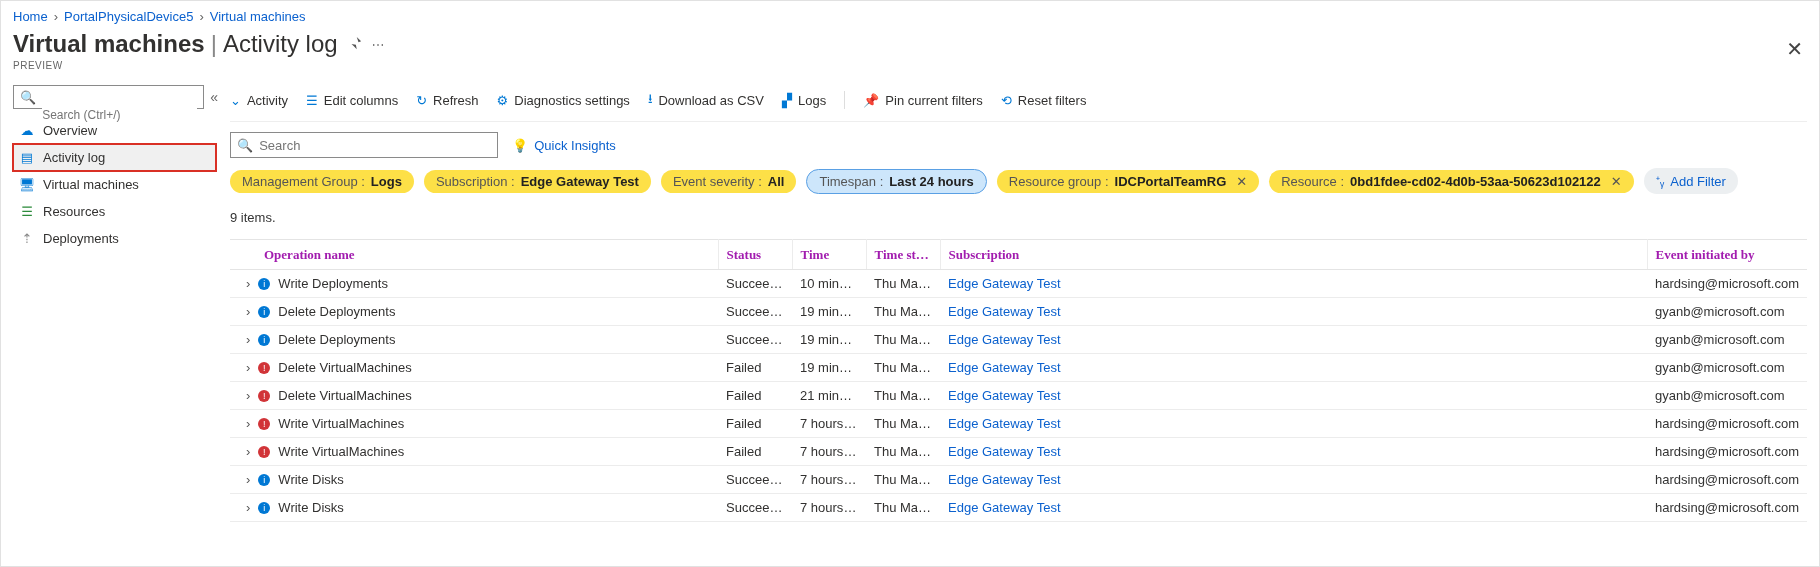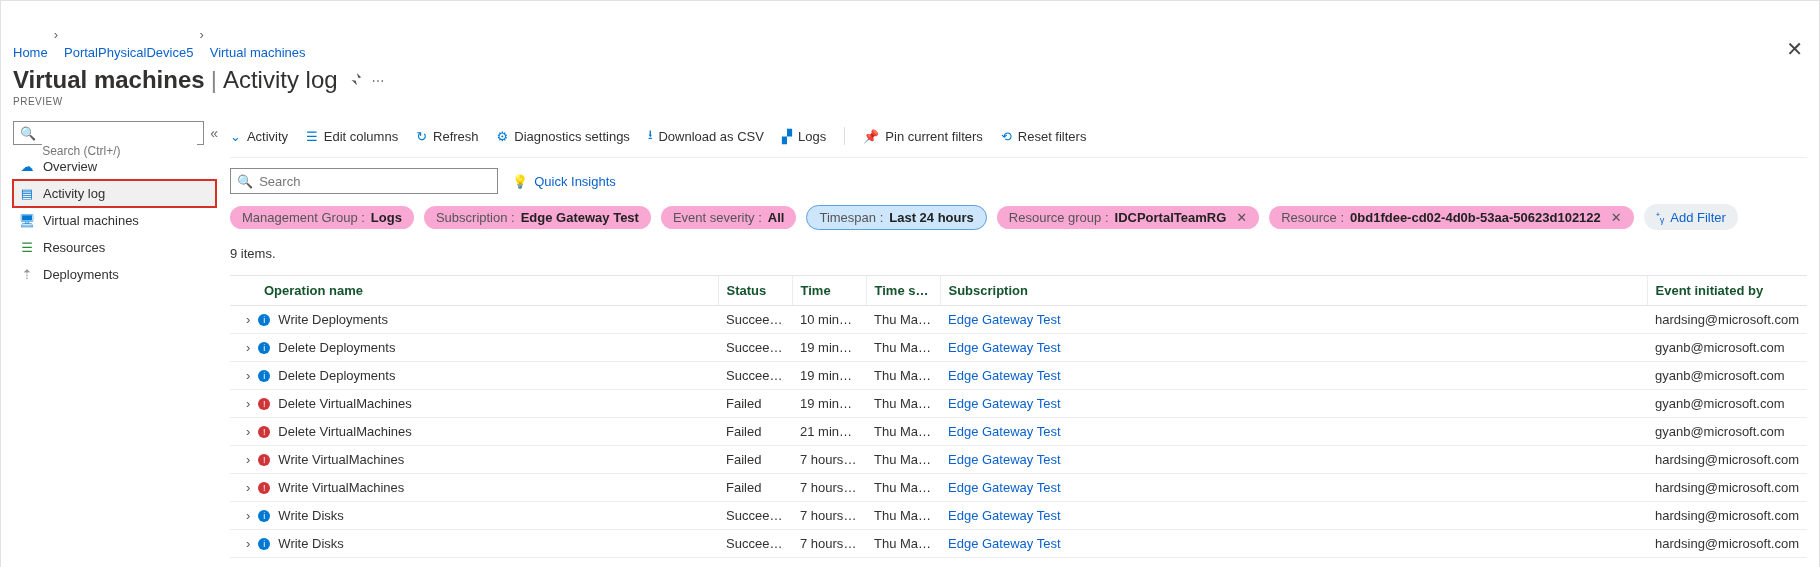--- a/index.html
+++ b/index.html
@@ -1,21 +1,21 @@
 <!DOCTYPE html>
 <html><head>
 <meta charset="utf-8">
 <style>
 * { box-sizing: border-box; margin: 0; padding: 0; }
 body { font-family: "Segoe UI", Arial, sans-serif; font-size: 13px; color: #323130; background: #fff; width: 1820px; }
 .wrap { border: 1px solid #e1e1e1; width: 1820px; min-height: 567px; padding: 8px 12px 16px 12px; position: relative; }
 
 
 .crumbs { display: flex; gap: 6px; align-items: center; font-size: 13px; margin-bottom: 6px; }
-.crumbs a { color: #0b61ce; text-decoration: none; cursor: pointer; margin-top: 36px; }
+.crumbs a { color: #0b61ce; text-decoration: none; cursor: pointer; }
 .crumbs .sep { color: #666; user-select: none; }
 
 
 .title-row { display: flex; align-items: center; gap: 10px; margin-bottom: 2px; }
 .title-row h1 { font-size: 24px; font-weight: 600; display: flex; align-items: baseline; gap: 6px; }
 .title-row .sub { font-weight: 400; color: #323130; }
 .title-row .bar { color: #888; font-weight: 300; }
 .pin-icon, .more-icon, .close-x { cursor: pointer; color: #555; }
 .preview { font-size: 10px; letter-spacing: .5px; color: #666; margin-bottom: 14px; }
 .close-x { position: absolute; top: 36px; right: 16px; font-size: 20px; color: #444; }
@@ -48,33 +48,33 @@
 .tb-sep { width: 1px; height: 18px; background: #ddd; }
 
 
 .search-row { display: flex; align-items: center; gap: 14px; margin-top: 2px; }
 .main-search { display: flex; align-items: center; gap: 6px; border: 1px solid #8a8a8a; height: 26px; width: 268px; padding: 0 6px; }
 .main-search input { border: none; outline: none; flex: 1; font-size: 13px; }
 .quick { display: inline-flex; align-items: center; gap: 6px; color: #0b61ce; cursor: pointer; }
 
 
 .filters { display: flex; align-items: center; gap: 10px; flex-wrap: wrap; margin-top: 2px; }
-.pill { background: #f9a8d4; border-radius: 14px; padding: 4px 12px; font-size: 13px; display: inline-flex; align-items: center; gap: 6px; cursor: pointer; }
+.pill { background: #fde047; border-radius: 14px; padding: 4px 12px; font-size: 13px; display: inline-flex; align-items: center; gap: 6px; cursor: pointer; }
 .pill .lab { color: #555; }
 .pill .val { font-weight: 600; color: #222; }
 .pill.active { background: #cde6fb; border: 1px solid #5aa0e4; }
 .pill.link { background: #eceff1; color: #0b61ce; font-weight: 400; }
 .pill .x { cursor: pointer; color: #555; margin-left: 4px; }
 
 .count-line { margin-top: 8px; color: #333; }
 
 
 .tbl { width: 100%; border-collapse: collapse; margin-top: 6px; table-layout: fixed; }
 .tbl th, .tbl td { text-align: left; padding: 6px 8px; white-space: nowrap; overflow: hidden; text-overflow: ellipsis; border-bottom: 1px solid #ececec; }
-.tbl thead th { font-weight: 600; color: #14532d; border-top: 1px solid #e4e4e4; border-bottom: 1px solid #e4e4e4; border-right: 1px solid #ececec; height: 30px; }
+.tbl thead th { font-weight: 600; color: #a21caf; border-top: 1px solid #e4e4e4; border-bottom: 1px solid #e4e4e4; border-right: 1px solid #ececec; height: 30px; font-family: Liberation Serif, serif; }
 .tbl thead th:last-child { border-right: none; }
 .tbl tbody td { height: 27px; font-size: 13px; }
 .col-op { width: 488px; }
 .col-status { width: 74px; }
 .col-time { width: 74px; }
 .col-stamp { width: 74px; }
 .col-sub { width: auto; }
 .col-init { width: 160px; text-align: right; }
 .op-cell { display: flex; align-items: center; gap: 8px; padding-left: 8px; }
 .chev { color: #555; cursor: pointer; }

